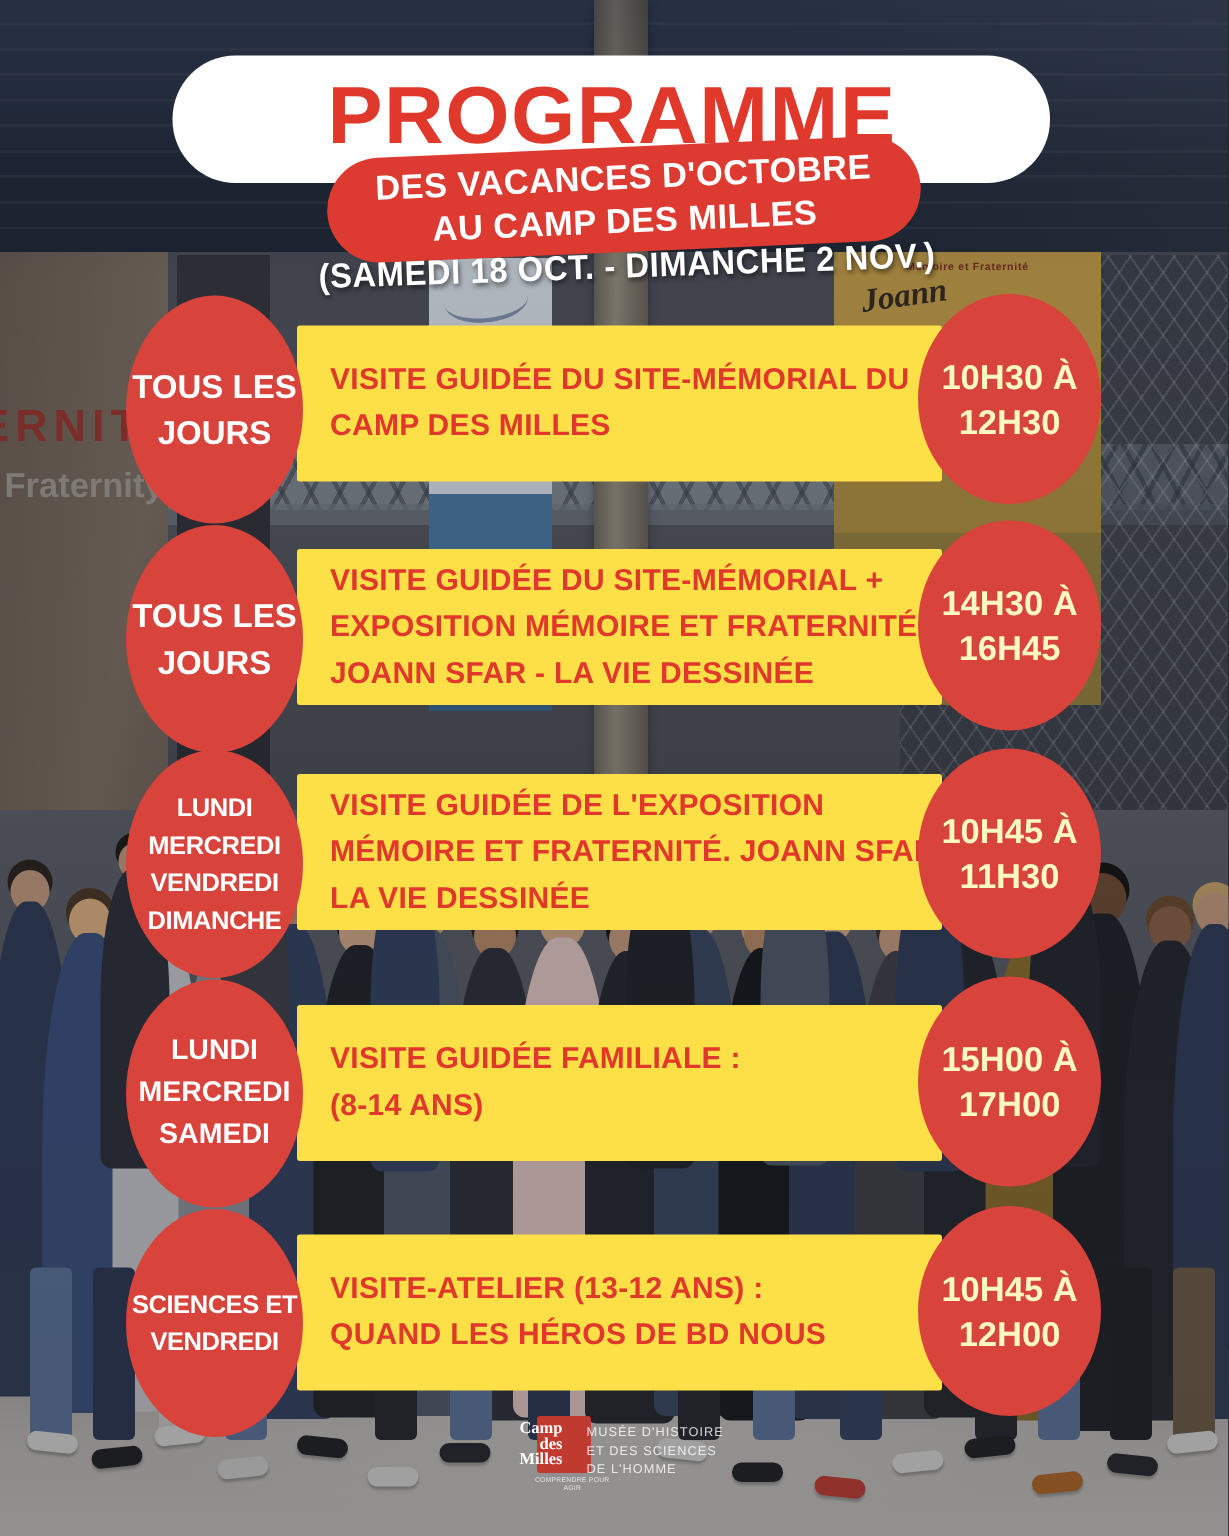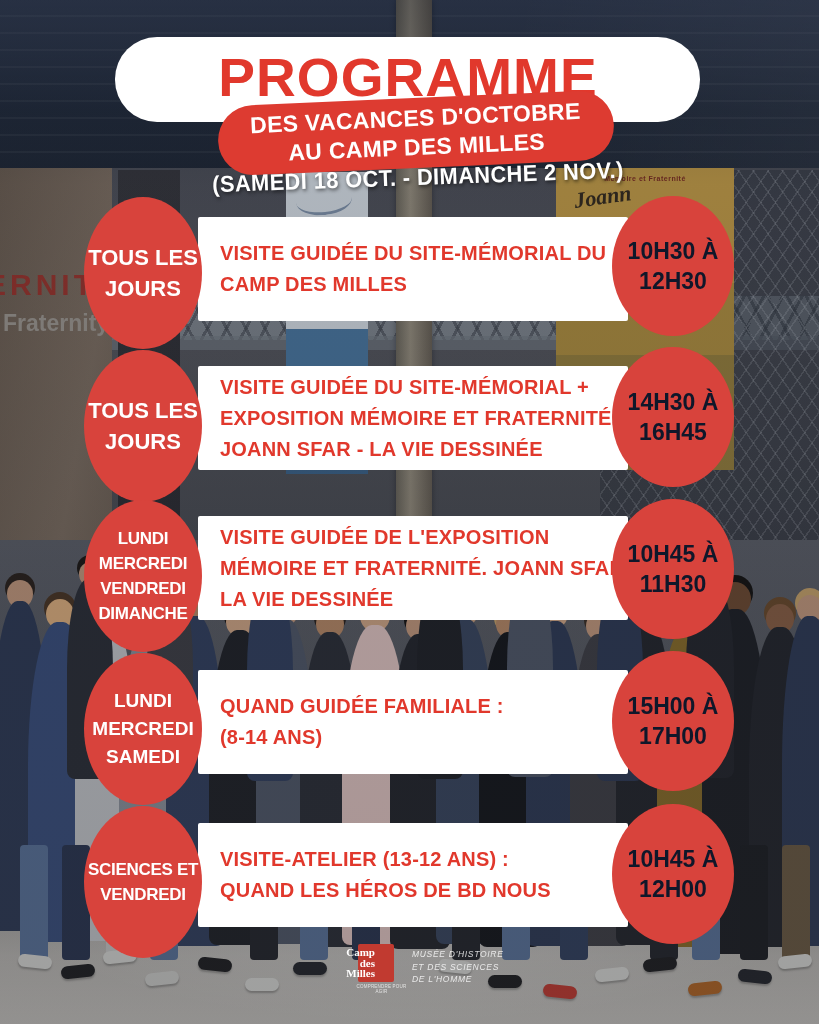--- a/index.html
+++ b/index.html
@@ -62,36 +62,36 @@
     z-index:11;color:#fff;font-weight:bold;font-size:23px;line-height:29px;letter-spacing:.3px;}
   .date-line{left:118px;top:164px;width:600px;text-align:center;color:#fff;font-weight:bold;
     font-size:23px;letter-spacing:.4px;transform:rotate(-2deg) scaleX(.95);
     text-shadow:1px 2px 4px rgba(0,0,0,.55);z-index:11;}
   .day-ellipse{width:118px;height:152px;left:84px;background:var(--red-circle);border-radius:50%;
     display:flex;flex-direction:column;align-items:center;justify-content:center;z-index:12;
     color:#fff;font-weight:bold;text-align:center;}
   .day-lg{font-size:22px;line-height:31px;}
   .day-md{font-size:19px;line-height:28px;}
   .day-sm{font-size:17px;line-height:25px;letter-spacing:-.3px;}
-  .bar{left:198px;width:430px;height:104px;background:#ffffff;border-radius:2px;z-index:11;
+  .bar{left:198px;width:430px;height:104px;background:#fde047;border-radius:2px;z-index:11;
     display:flex;flex-direction:column;justify-content:center;padding-left:22px;box-sizing:border-box;}
   .bar div{color:var(--red-text);font-weight:bold;font-size:20px;line-height:31px;
     letter-spacing:.2px;white-space:nowrap;}
   .time-ellipse{width:122px;height:140px;left:612px;background:var(--red-circle);border-radius:50%;
     display:flex;flex-direction:column;align-items:center;justify-content:center;z-index:12;
-    color:#0f172a;font-weight:bold;font-size:23px;line-height:30px;text-align:center;}
+    color:#fef9c3;font-weight:bold;font-size:23px;line-height:30px;text-align:center;}
   
   .logo-box{left:358px;top:944px;width:36px;height:38px;background:#c13a30;border-radius:2px;
     z-index:12;display:flex;flex-direction:column;align-items:flex-end;justify-content:center;
     padding-right:19px;box-sizing:border-box;}
   .logo-box div{font-family:"Liberation Serif",serif;font-weight:bold;font-size:11px;
     line-height:10.5px;color:#fff;}
   .logo-tagline{left:356px;top:984px;width:51px;text-align:center;font-size:4.5px;
     color:rgba(255,255,255,.75);letter-spacing:.2px;z-index:12;}
-  .museum{left:412px;top:948px;z-index:12;font-style:italic;}
+  .museum{left:391px;top:948px;z-index:12;}
   .museum div{font-size:8.5px;line-height:12.5px;color:rgba(255,255,255,.8);letter-spacing:.7px;}
 </style>
 </head>
 <body>
 
 <div class="poster" style="--red-circle: #d8433c; --red-banner: #dd3b31; --red-text: #e1382c;">
 
   <div class="abs bg-ceiling"></div>
   <div class="abs bg-wall"></div>
   <div class="abs bg-railing"></div>
@@ -324,21 +324,21 @@
     <div>10H45 À</div>
     <div>11H30</div>
   </div>
 
   <div class="abs day-ellipse day-md" style="top:653px;">
     <div>LUNDI</div>
     <div>MERCREDI</div>
     <div>SAMEDI</div>
   </div>
   <div class="abs bar" style="top:670px;">
-    <div>QUAND GUIDÉE FAMILIALE :</div>
+    <div>VISITE GUIDÉE FAMILIALE :</div>
     <div>(8-14 ANS)</div>
   </div>
   <div class="abs time-ellipse" style="top:651px;">
     <div>15H00 À</div>
     <div>17H00</div>
   </div>
 
   <div class="abs day-ellipse day-sm" style="top:806px;">
     <div>SCIENCES ET</div>
     <div>VENDREDI</div>

